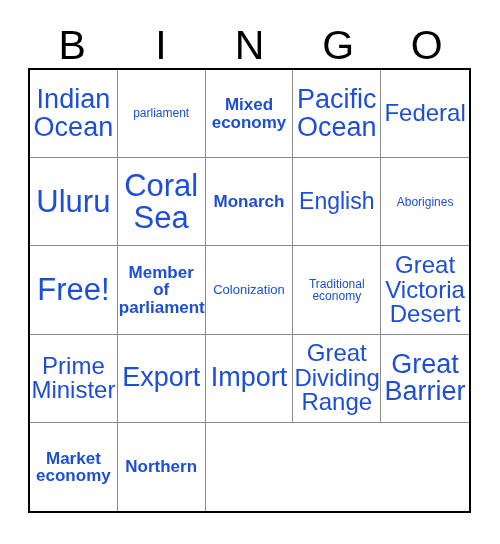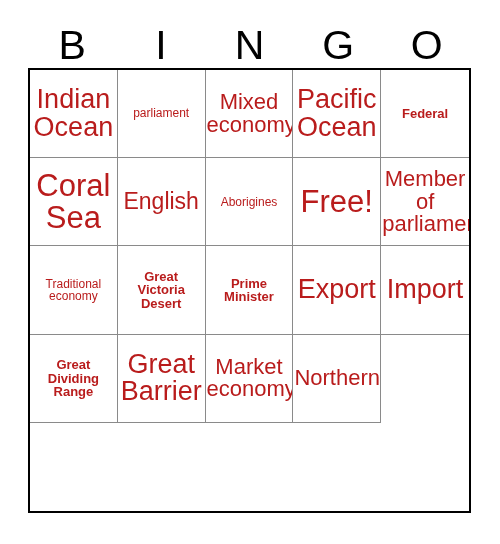--- a/index.html
+++ b/index.html
@@ -75,28 +75,28 @@
   }
   .cell:nth-child(5n) { border-right: none; text-align: center; }
   .cell:nth-child(n+21) { border-bottom: none; }
 
   .cell-text {
     display: block;
     width: 100%;
     line-height: 1.02;
     white-space: pre-line;
     word-break: normal;
-    color: #b91c1c;
+    color: #1d4ed8;
   }
 
   
   .fs-xs   { font-size: 13px; }
   .fs-sm   { font-size: 12px; }
-  .fs-md   { font-size: 22px; }
-  .fs-lg   { font-size: 13px; font-weight: bold; }
+  .fs-md   { font-size: 17px; font-weight: bold; }
+  .fs-lg   { font-size: 24px; }
   .fs-xl   { font-size: 23px; }
   .fs-2xl  { font-size: 27px; }
   .fs-3xl  { font-size: 31px; }
 </style>
 </head>
 <body>
 
 <div id="bingo-card">
 
   <div id="header-row">
@@ -120,36 +120,45 @@
 economy</span>
       </div>
       <div class="cell">
         <span class="cell-text fs-2xl">Pacific
 Ocean</span>
       </div>
       <div class="cell">
         <span class="cell-text fs-lg">Federal</span>
       </div>
       <div class="cell">
+        <span class="cell-text fs-3xl">Uluru</span>
+      </div>
+      <div class="cell">
         <span class="cell-text fs-3xl">Coral
 Sea</span>
+      </div>
+      <div class="cell">
+        <span class="cell-text fs-md">Monarch</span>
       </div>
       <div class="cell">
         <span class="cell-text fs-xl">English</span>
       </div>
       <div class="cell">
         <span class="cell-text fs-sm">Aborigines</span>
       </div>
       <div class="cell">
         <span class="cell-text fs-3xl">Free!</span>
       </div>
       <div class="cell">
         <span class="cell-text fs-md">Member
 of
 parliament</span>
+      </div>
+      <div class="cell">
+        <span class="cell-text fs-xs">Colonization</span>
       </div>
       <div class="cell">
         <span class="cell-text fs-sm">Traditional
 economy</span>
       </div>
       <div class="cell">
         <span class="cell-text fs-lg">Great
 Victoria
 Desert</span>
       </div>

